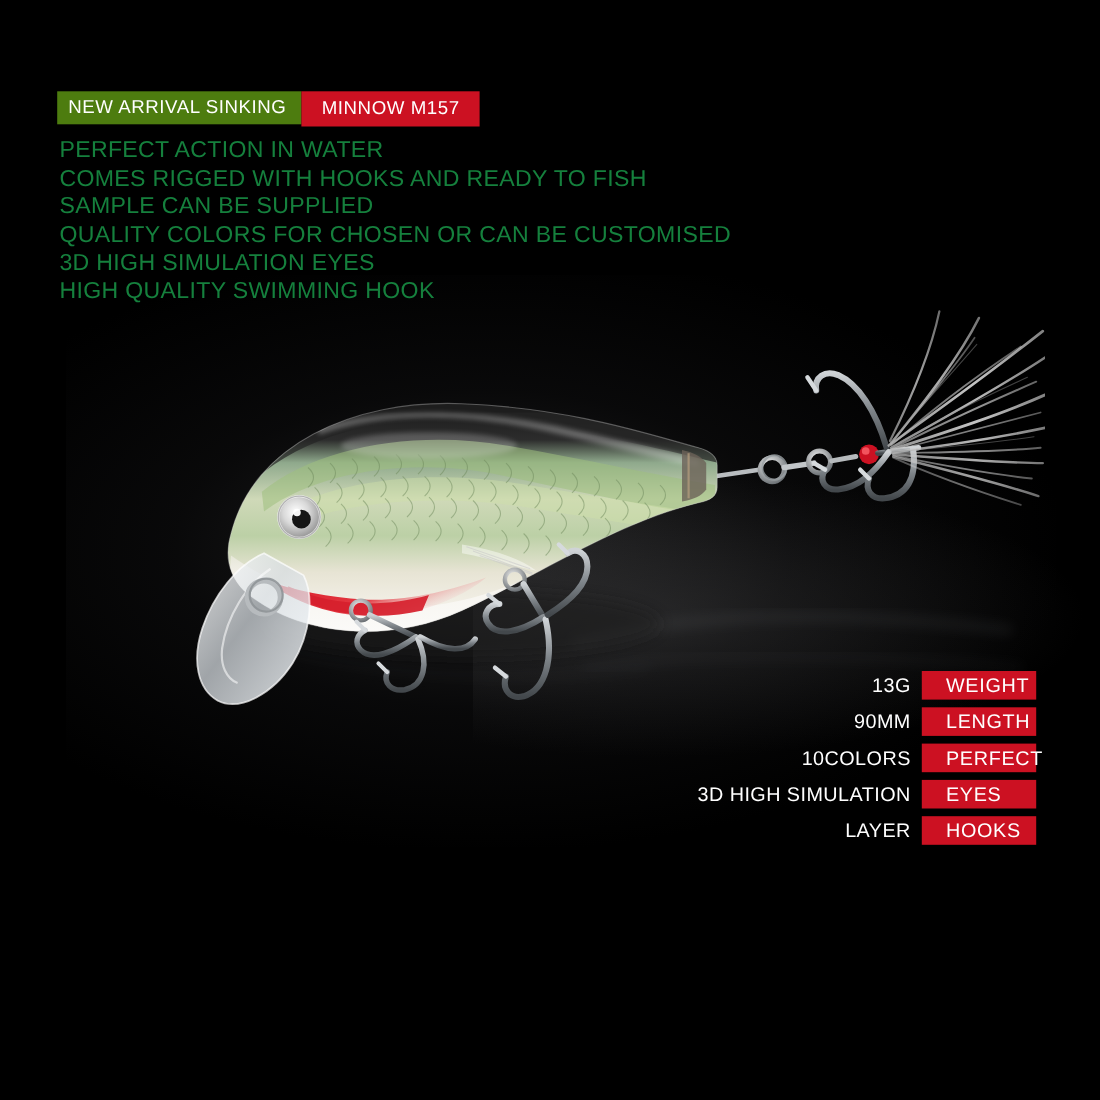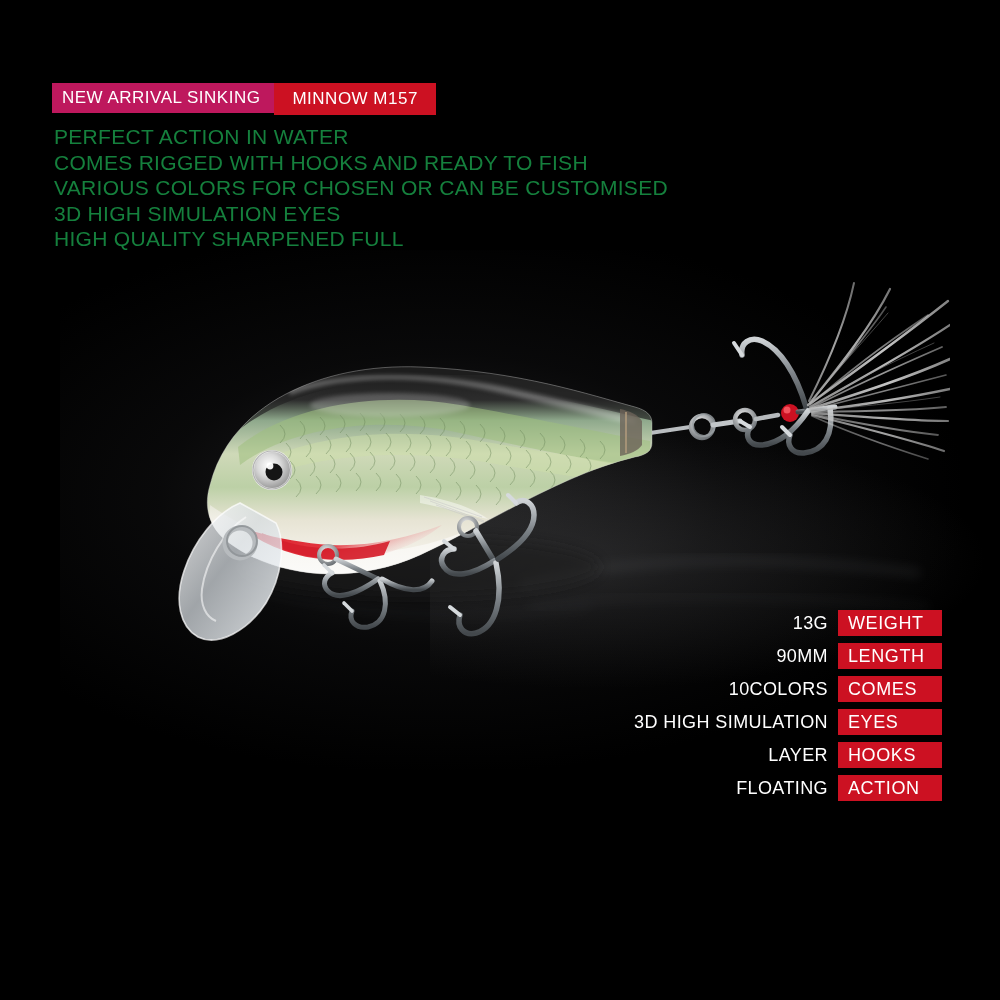--- a/index.html
+++ b/index.html
@@ -44,21 +44,21 @@
   
   .badge-row {
     position: absolute;
     left: 52px;
     top: 83px;
     display: flex;
     align-items: stretch;
     height: 30px;
   }
   .badge-left {
-    background: #be185d;
+    background: #4d7c0f;
     color: #ffffff;
     font-size: 17px;
     letter-spacing: 0.5px;
     padding: 0 14px 0 10px;
     display: flex;
     align-items: center;
     white-space: nowrap;
   }
   .badge-right {
     background: #cc1122;
@@ -109,21 +109,21 @@
     white-space: nowrap;
   }
   .spec-label {
     background: #cc1122;
     color: #ffffff;
     font-size: 18px;
     letter-spacing: 0.6px;
     width: 104px;
     display: flex;
     align-items: center;
-    padding-left: 10px;
+    padding-left: 22px;
     box-sizing: border-box;
     white-space: nowrap;
   }
 
   
   #lure {
     position: absolute;
     left: 90px;
     top: 255px;
     width: 860px;
@@ -357,45 +357,42 @@
   </svg>
 
   <div class="badge-row">
     <div class="badge-left">NEW ARRIVAL SINKING</div>
     <div class="badge-right">MINNOW M157</div>
   </div>
 
   <div class="features">
     <div>PERFECT ACTION IN WATER</div>
     <div>COMES RIGGED WITH HOOKS AND READY TO FISH</div>
-    <div>VARIOUS COLORS FOR CHOSEN OR CAN BE CUSTOMISED</div>
+    <div>SAMPLE CAN BE SUPPLIED</div>
+    <div>QUALITY COLORS FOR CHOSEN OR CAN BE CUSTOMISED</div>
     <div>3D HIGH SIMULATION EYES</div>
-    <div>HIGH QUALITY SHARPENED FULL</div>
+    <div>HIGH QUALITY SWIMMING HOOK</div>
   </div>
 
   <div class="specs">
     <div class="spec-row">
       <div class="spec-value">13G</div>
       <div class="spec-label">WEIGHT</div>
     </div>
     <div class="spec-row">
       <div class="spec-value">90MM</div>
       <div class="spec-label">LENGTH</div>
     </div>
     <div class="spec-row">
       <div class="spec-value">10COLORS</div>
-      <div class="spec-label">COMES</div>
+      <div class="spec-label">PERFECT</div>
     </div>
     <div class="spec-row">
       <div class="spec-value">3D HIGH SIMULATION</div>
       <div class="spec-label">EYES</div>
     </div>
     <div class="spec-row">
       <div class="spec-value">LAYER</div>
       <div class="spec-label">HOOKS</div>
     </div>
-    <div class="spec-row">
-      <div class="spec-value">FLOATING</div>
-      <div class="spec-label">ACTION</div>
-    </div>
   </div>
 
 </div>
 
 </body></html>

